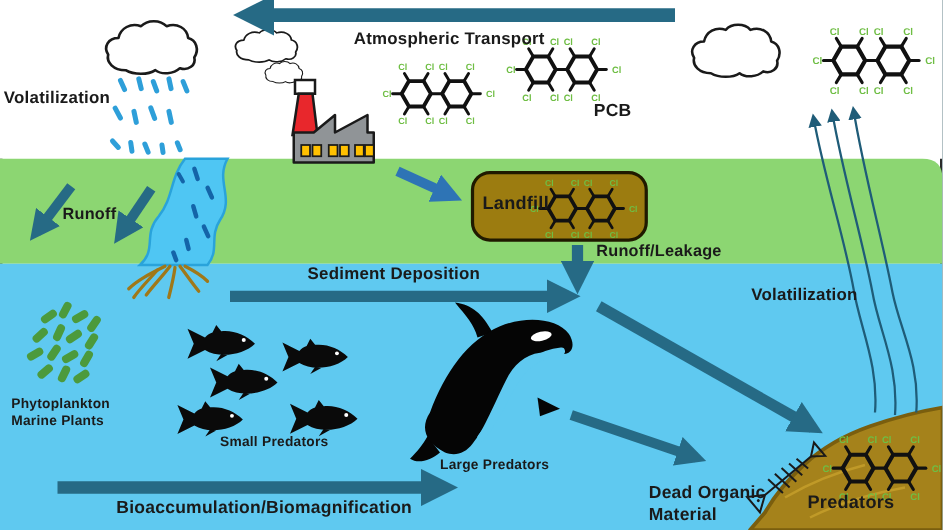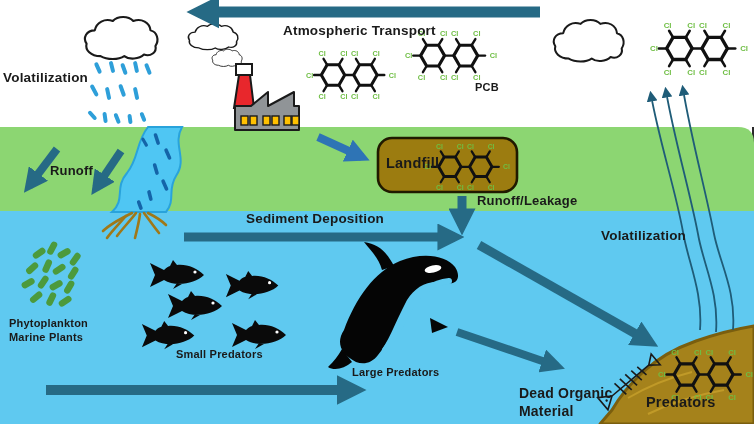--- a/index.html
+++ b/index.html
@@ -8,21 +8,21 @@
     font-family:"Liberation Sans","DejaVu Sans",sans-serif;
     box-shadow:inset 0 0 0 2px #2a2a2a;
     background:var(--sky,#fff);
   }
   svg{display:block}
   #scene{position:absolute;left:0;top:0;}
   .lbl{
     position:absolute;font-weight:bold;color:var(--ink,#1a1a1a);
     white-space:nowrap;line-height:1.1;letter-spacing:.2px;
   }
-  .fs10{font-size:11px}.fs11{font-size:11px}.fs115{font-size:11px}
+  .fs10{font-size:14px}.fs11{font-size:11px}.fs115{font-size:11px}
   .fs13{font-size:13px}.fs135{font-size:13.5px}.fs14{font-size:14px}
   .fs145{font-size:14.5px}
   .cl-label{fill:var(--chlorine,#6fbe44);font-weight:bold;font-size:8px;
     font-family:"Liberation Sans","DejaVu Sans",sans-serif;}
   .ring{stroke:#111;stroke-width:3.4;fill:none;stroke-linejoin:round}
   .stub{stroke:#111;stroke-width:2.6;stroke-linecap:round}
   .arrow{stroke:var(--arrow,#266a85);fill:none}
   .arrow-blue{stroke:var(--arrow_blue,#2e74b5);fill:none}
   .volat{stroke:var(--volat_line,#1f5c78);stroke-width:1.8;fill:none}
 </style>
@@ -228,18 +228,19 @@
   <div class="lbl fs135" style="left:3px;top:71px">Volatilization</div>
   <div class="lbl fs13" style="left:50px;top:164px">Runoff</div>
   <div class="lbl fs145" style="left:386px;top:156px">Landfill</div>
   <div class="lbl fs135" style="left:246px;top:212px">Sediment Deposition</div>
   <div class="lbl fs13" style="left:477px;top:194px">Runoff/Leakage</div>
   <div class="lbl fs135" style="left:601px;top:229px">Volatilization</div>
   <div class="lbl fs115" style="left:9px;top:317px">Phytoplankton</div>
   <div class="lbl fs115" style="left:9px;top:331px">Marine Plants</div>
   <div class="lbl fs11" style="left:176px;top:348px">Small Predators</div>
   <div class="lbl fs115" style="left:352px;top:366px">Large Predators</div>
+  <div class="lbl fs14" style="left:93px;top:398px">Bioaccumulation/Biomagnification</div>
   <div class="lbl fs14" style="left:519px;top:386px">Dead Organic</div>
   <div class="lbl fs14" style="left:519px;top:404px">Material</div>
   <div class="lbl fs145" style="left:646px;top:395px">Predators</div>
   <div class="lbl fs10" style="left:475px;top:81px">PCB</div>
 
 </div>
 
 </body></html>

